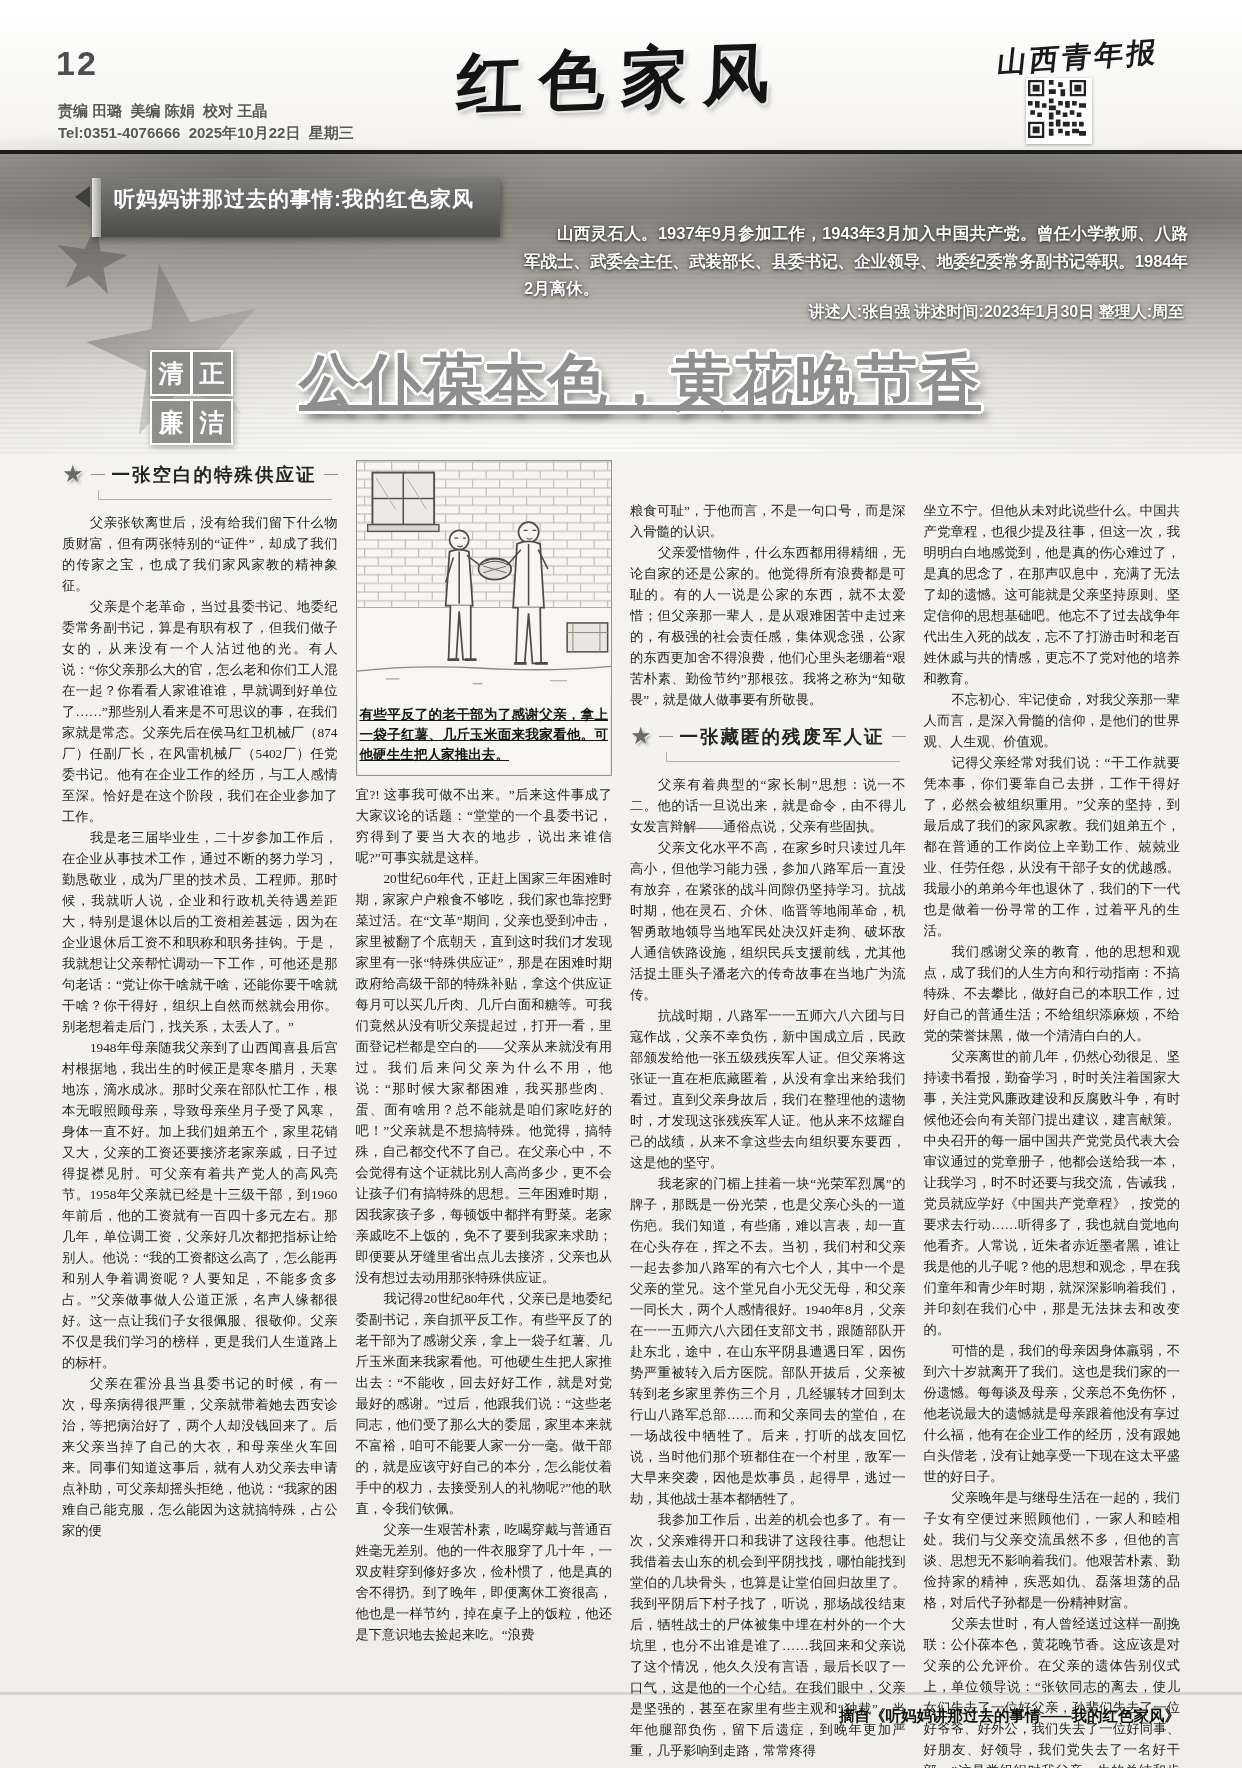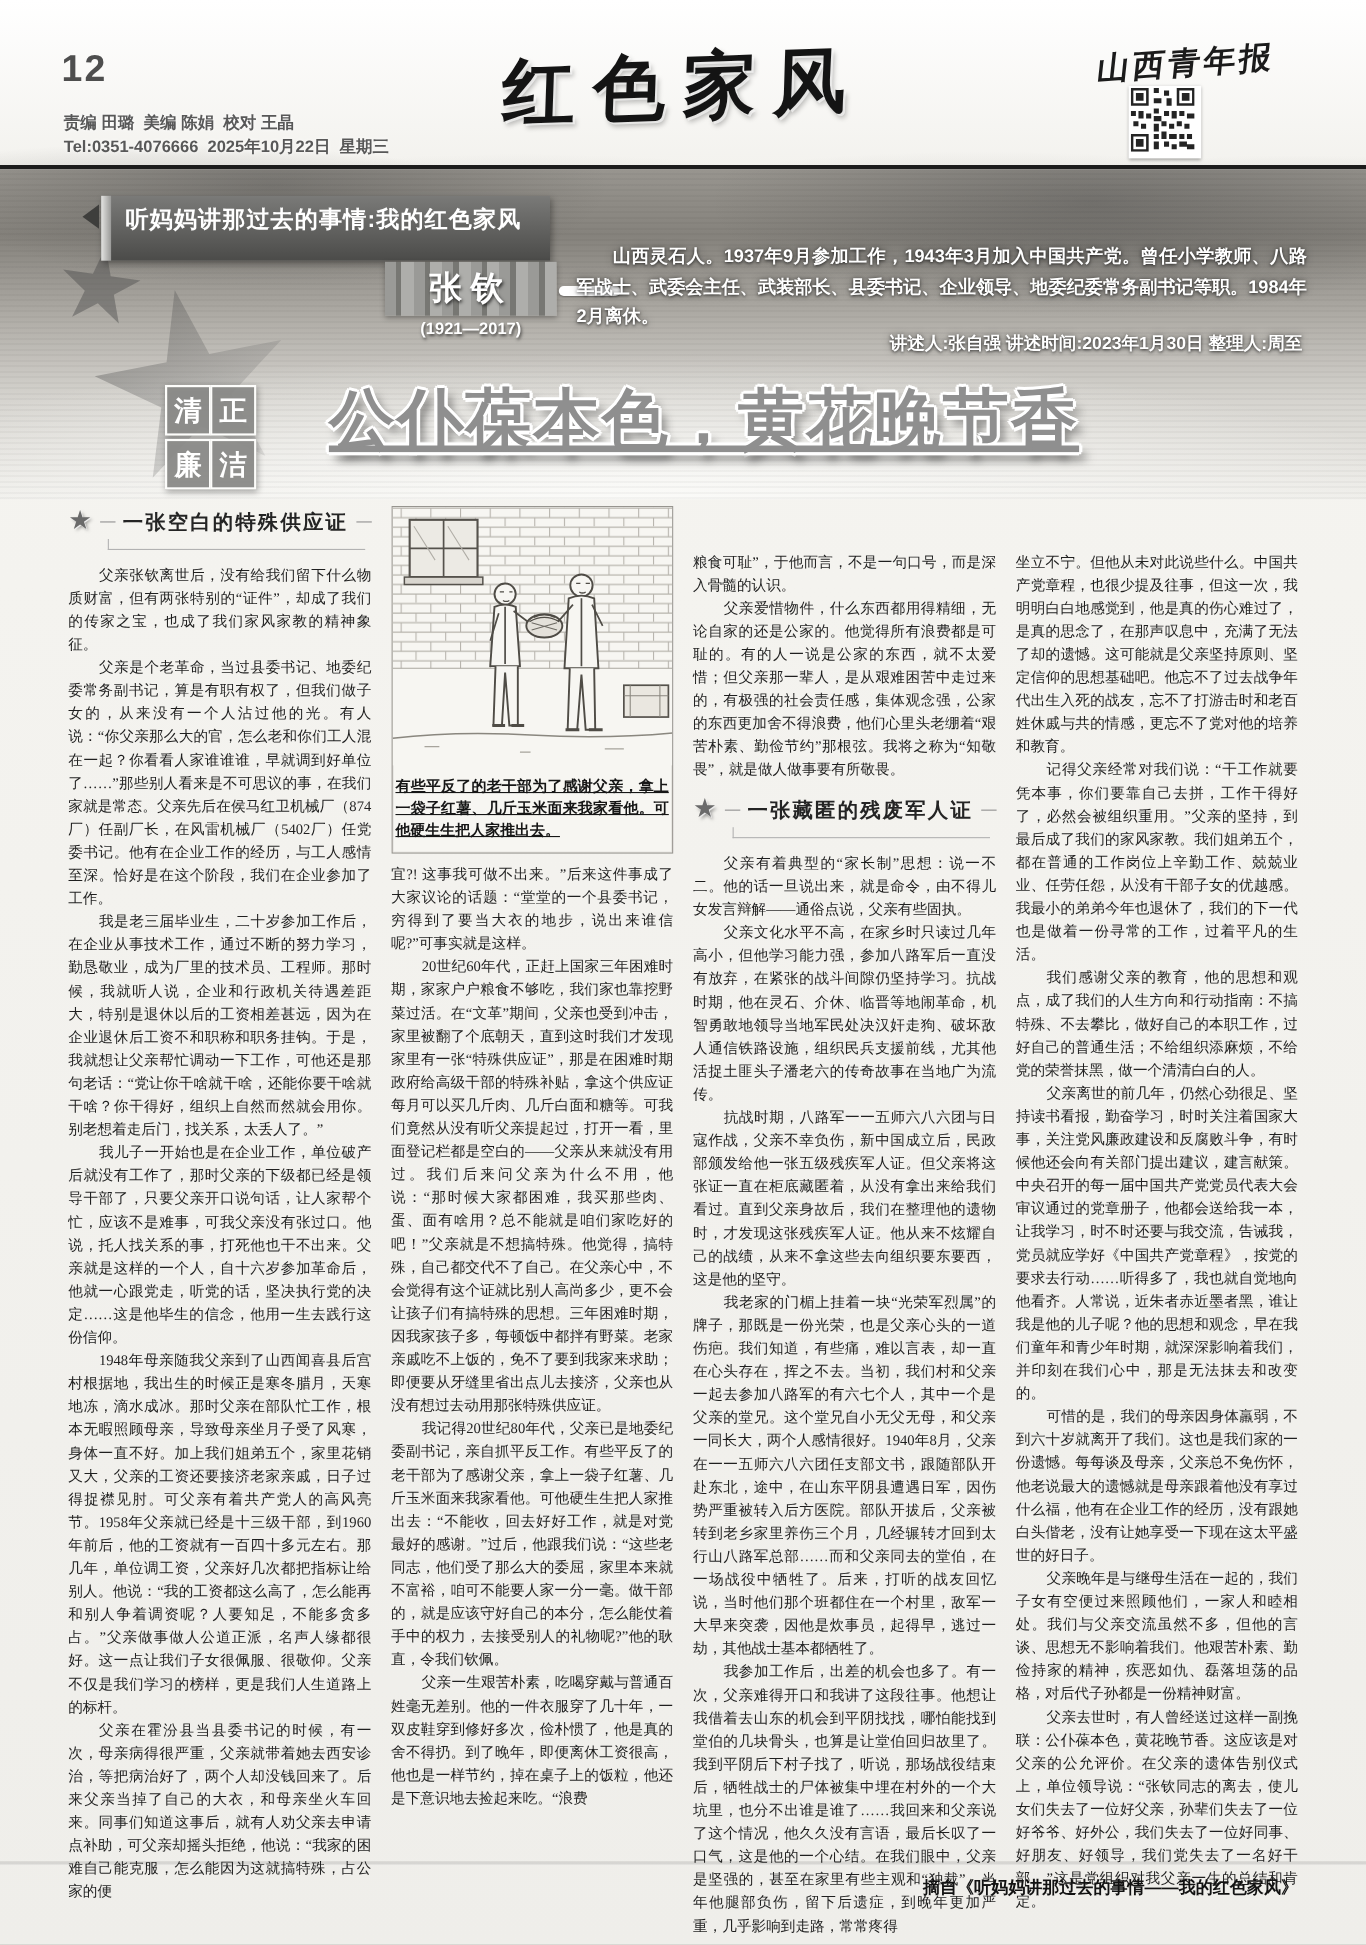--- a/index.html
+++ b/index.html
@@ -117,27 +117,20 @@
       </svg>
     </div>
   </div>
   <div class="rule"></div>
 
   <div class="hero">
     <div class="grain"></div>
     <div class="hero-star small"></div>
     <div class="hero-star"></div>
     <div class="ribbon">听妈妈讲那过去的事情:我的红色家风</div>
-    <div class="name-block">
-      <div class="name-stripes">
-        <div class="person-name">张钦</div>
-      </div>
-      <div class="person-years">(1921—2017)</div>
-      <div class="name-dash"></div>
-    </div>
     <div class="bio">山西灵石人。1937年9月参加工作，1943年3月加入中国共产党。曾任小学教师、八路军战士、武委会主任、武装部长、县委书记、企业领导、地委纪委常务副书记等职。1984年2月离休。</div>
     <div class="narrator">讲述人:张自强  讲述时间:2023年1月30日  整理人:周至</div>
     <div class="seal">
       <span>清</span>
       <span>正</span>
       <span>廉</span>
       <span>洁</span>
     </div>
     <div class="headline">公仆葆本色，黄花晚节香</div>
   </div>
@@ -149,21 +142,20 @@
         <span class="sec-star">★</span>
         <span class="sec-dash"></span>
         <span class="sec-title">一张空白的特殊供应证</span>
         <span class="sec-dash grow"></span>
       </div>
       <div class="sec-bracket"></div>
       <div>
           <p class="para">父亲张钦离世后，没有给我们留下什么物质财富，但有两张特别的“证件”，却成了我们的传家之宝，也成了我们家风家教的精神象征。</p>
           <p class="para">父亲是个老革命，当过县委书记、地委纪委常务副书记，算是有职有权了，但我们做子女的，从来没有一个人沾过他的光。有人说：“你父亲那么大的官，怎么老和你们工人混在一起？你看看人家谁谁谁，早就调到好单位了……”那些别人看来是不可思议的事，在我们家就是常态。父亲先后在侯马红卫机械厂（874厂）任副厂长，在风雷机械厂（5402厂）任党委书记。他有在企业工作的经历，与工人感情至深。恰好是在这个阶段，我们在企业参加了工作。</p>
           <p class="para">我是老三届毕业生，二十岁参加工作后，在企业从事技术工作，通过不断的努力学习，勤恳敬业，成为厂里的技术员、工程师。那时候，我就听人说，企业和行政机关待遇差距大，特别是退休以后的工资相差甚远，因为在企业退休后工资不和职称和职务挂钩。于是，我就想让父亲帮忙调动一下工作，可他还是那句老话：“党让你干啥就干啥，还能你要干啥就干啥？你干得好，组织上自然而然就会用你。别老想着走后门，找关系，太丢人了。”</p>
-          <p class="para">我儿子一开始也是在企业工作，单位破产后就没有工作了，那时父亲的下级都已经是领导干部了，只要父亲开口说句话，让人家帮个忙，应该不是难事，可我父亲没有张过口。他说，托人找关系的事，打死他也干不出来。父亲就是这样的一个人，自十六岁参加革命后，他就一心跟党走，听党的话，坚决执行党的决定……这是他毕生的信念，他用一生去践行这份信仰。</p>
           <p class="para">1948年母亲随我父亲到了山西闻喜县后宫村根据地，我出生的时候正是寒冬腊月，天寒地冻，滴水成冰。那时父亲在部队忙工作，根本无暇照顾母亲，导致母亲坐月子受了风寒，身体一直不好。加上我们姐弟五个，家里花销又大，父亲的工资还要接济老家亲戚，日子过得捉襟见肘。可父亲有着共产党人的高风亮节。1958年父亲就已经是十三级干部，到1960年前后，他的工资就有一百四十多元左右。那几年，单位调工资，父亲好几次都把指标让给别人。他说：“我的工资都这么高了，怎么能再和别人争着调资呢？人要知足，不能多贪多占。”父亲做事做人公道正派，名声人缘都很好。这一点让我们子女很佩服、很敬仰。父亲不仅是我们学习的榜样，更是我们人生道路上的标杆。</p>
           <p class="para">父亲在霍汾县当县委书记的时候，有一次，母亲病得很严重，父亲就带着她去西安诊治，等把病治好了，两个人却没钱回来了。后来父亲当掉了自己的大衣，和母亲坐火车回来。同事们知道这事后，就有人劝父亲去申请点补助，可父亲却摇头拒绝，他说：“我家的困难自己能克服，怎么能因为这就搞特殊，占公家的便</p>
         </div>
     </div>
 
     <div class="col">
       <figure>
         <svg viewBox="0 0 264 244" aria-hidden="true">
           <defs>
             <pattern id="brick" width="28" height="18" patternUnits="userSpaceOnUse">
@@ -230,20 +222,21 @@
           <p class="para">父亲文化水平不高，在家乡时只读过几年高小，但他学习能力强，参加八路军后一直没有放弃，在紧张的战斗间隙仍坚持学习。抗战时期，他在灵石、介休、临晋等地闹革命，机智勇敢地领导当地军民处决汉奸走狗、破坏敌人通信铁路设施，组织民兵支援前线，尤其他活捉土匪头子潘老六的传奇故事在当地广为流传。</p>
           <p class="para">抗战时期，八路军一一五师六八六团与日寇作战，父亲不幸负伤，新中国成立后，民政部颁发给他一张五级残疾军人证。但父亲将这张证一直在柜底藏匿着，从没有拿出来给我们看过。直到父亲身故后，我们在整理他的遗物时，才发现这张残疾军人证。他从来不炫耀自己的战绩，从来不拿这些去向组织要东要西，这是他的坚守。</p>
           <p class="para">我老家的门楣上挂着一块“光荣军烈属”的牌子，那既是一份光荣，也是父亲心头的一道伤疤。我们知道，有些痛，难以言表，却一直在心头存在，挥之不去。当初，我们村和父亲一起去参加八路军的有六七个人，其中一个是父亲的堂兄。这个堂兄自小无父无母，和父亲一同长大，两个人感情很好。1940年8月，父亲在一一五师六八六团任支部文书，跟随部队开赴东北，途中，在山东平阴县遭遇日军，因伤势严重被转入后方医院。部队开拔后，父亲被转到老乡家里养伤三个月，几经辗转才回到太行山八路军总部……而和父亲同去的堂伯，在一场战役中牺牲了。后来，打听的战友回忆说，当时他们那个班都住在一个村里，敌军一大早来突袭，因他是炊事员，起得早，逃过一劫，其他战士基本都牺牲了。</p>
           <p class="para">我参加工作后，出差的机会也多了。有一次，父亲难得开口和我讲了这段往事。他想让我借着去山东的机会到平阴找找，哪怕能找到堂伯的几块骨头，也算是让堂伯回归故里了。我到平阴后下村子找了，听说，那场战役结束后，牺牲战士的尸体被集中埋在村外的一个大坑里，也分不出谁是谁了……我回来和父亲说了这个情况，他久久没有言语，最后长叹了一口气，这是他的一个心结。在我们眼中，父亲是坚强的，甚至在家里有些主观和“独裁”。当年他腿部负伤，留下后遗症，到晚年更加严重，几乎影响到走路，常常疼得</p>
         </div>
     </div>
 
     <div class="col pad-top">
       <div>
           <p class="para cont">坐立不宁。但他从未对此说些什么。中国共产党章程，也很少提及往事，但这一次，我明明白白地感觉到，他是真的伤心难过了，是真的思念了，在那声叹息中，充满了无法了却的遗憾。这可能就是父亲坚持原则、坚定信仰的思想基础吧。他忘不了过去战争年代出生入死的战友，忘不了打游击时和老百姓休戚与共的情感，更忘不了党对他的培养和教育。</p>
+          <p class="para">不忘初心、牢记使命，对我父亲那一辈人而言，是深入骨髓的信仰，是他们的世界观、人生观、价值观。</p>
           <p class="para">记得父亲经常对我们说：“干工作就要凭本事，你们要靠自己去拼，工作干得好了，必然会被组织重用。”父亲的坚持，到最后成了我们的家风家教。我们姐弟五个，都在普通的工作岗位上辛勤工作、兢兢业业、任劳任怨，从没有干部子女的优越感。我最小的弟弟今年也退休了，我们的下一代也是做着一份寻常的工作，过着平凡的生活。</p>
           <p class="para">我们感谢父亲的教育，他的思想和观点，成了我们的人生方向和行动指南：不搞特殊、不去攀比，做好自己的本职工作，过好自己的普通生活；不给组织添麻烦，不给党的荣誉抹黑，做一个清清白白的人。</p>
           <p class="para">父亲离世的前几年，仍然心劲很足、坚持读书看报，勤奋学习，时时关注着国家大事，关注党风廉政建设和反腐败斗争，有时候他还会向有关部门提出建议，建言献策。中央召开的每一届中国共产党党员代表大会审议通过的党章册子，他都会送给我一本，让我学习，时不时还要与我交流，告诫我，党员就应学好《中国共产党章程》，按党的要求去行动……听得多了，我也就自觉地向他看齐。人常说，近朱者赤近墨者黑，谁让我是他的儿子呢？他的思想和观念，早在我们童年和青少年时期，就深深影响着我们，并印刻在我们心中，那是无法抹去和改变的。</p>
           <p class="para">可惜的是，我们的母亲因身体羸弱，不到六十岁就离开了我们。这也是我们家的一份遗憾。每每谈及母亲，父亲总不免伤怀，他老说最大的遗憾就是母亲跟着他没有享过什么福，他有在企业工作的经历，没有跟她白头偕老，没有让她享受一下现在这太平盛世的好日子。</p>
           <p class="para">父亲晚年是与继母生活在一起的，我们子女有空便过来照顾他们，一家人和睦相处。我们与父亲交流虽然不多，但他的言谈、思想无不影响着我们。他艰苦朴素、勤俭持家的精神，疾恶如仇、磊落坦荡的品格，对后代子孙都是一份精神财富。</p>
           <p class="para">父亲去世时，有人曾经送过这样一副挽联：公仆葆本色，黄花晚节香。这应该是对父亲的公允评价。在父亲的遗体告别仪式上，单位领导说：“张钦同志的离去，使儿女们失去了一位好父亲，孙辈们失去了一位好爷爷、好外公，我们失去了一位好同事、好朋友、好领导，我们党失去了一名好干部。”这是党组织对我父亲一生的总结和肯定。</p>
         </div>
     </div>
 
   </div>

